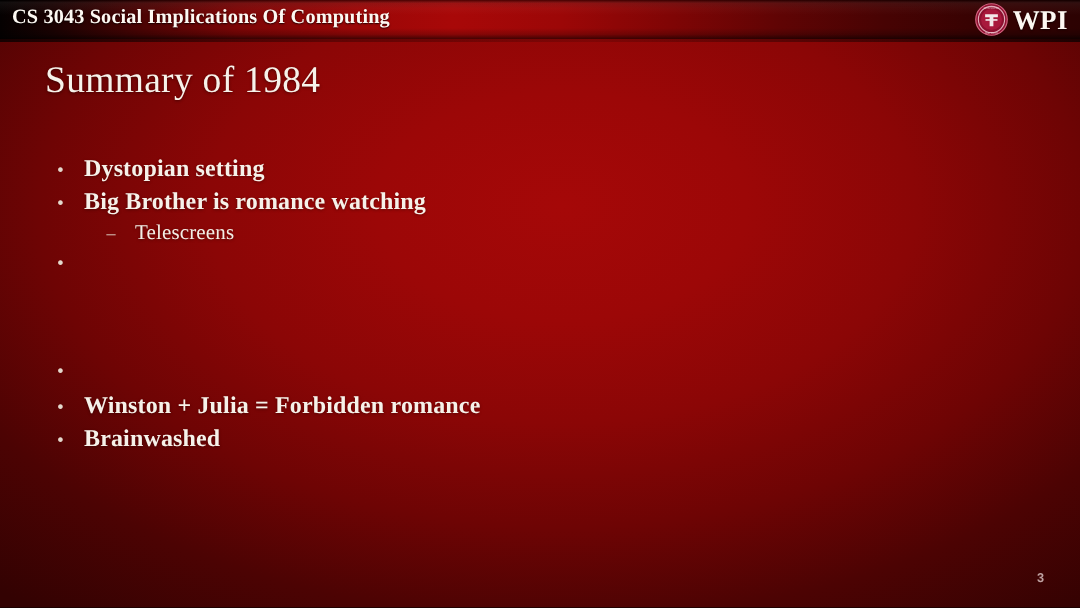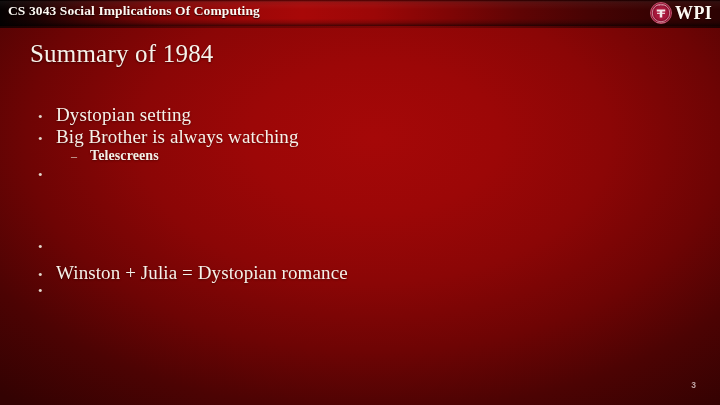--- a/index.html
+++ b/index.html
@@ -137,22 +137,22 @@
     width: 26px;
     flex: 0 0 26px;
     text-align: left;
     padding-left: 8px;
     box-sizing: border-box;
     font-size: 13px;
     color: #e3d9cd;
     line-height: 1;
   }
   .bullet-row.level-1 .bullet-text {
-    font-size: 19px;
-    font-weight: normal;
+    font-size: 16px;
+    font-weight: bold;
     color: #f6f1e9;
     letter-spacing: 0.1px;
     white-space: nowrap;
     text-shadow: 0 1px 2px rgba(0,0,0,0.35);
   }
   .bullet-row.level-2 {
     height: 20px;
     padding-left: 34px;
   }
   .bullet-row.level-2 .bullet-marker {
@@ -160,21 +160,21 @@
     flex: 0 0 26px;
     text-align: left;
     padding-left: 7px;
     box-sizing: border-box;
     font-size: 12px;
     color: #ddd2c5;
     line-height: 1;
   }
   .bullet-row.level-2 .bullet-text {
     font-size: 14px;
-    font-weight: bold;
+    font-weight: normal;
     color: #f3eee6;
     letter-spacing: 0.1px;
     white-space: nowrap;
     text-shadow: 0 1px 2px rgba(0,0,0,0.35);
   }
   .bullet-row.spacer {
     height: 22px;
   }
   .bullet-row.spacer2 {
     height: 28px;
@@ -222,45 +222,46 @@
 
   <div id="body-content">
 
     <div class="bullet-row level-1">
       <span class="bullet-marker">•</span>
       <span class="bullet-text">Dystopian setting</span>
     </div>
 
     <div class="bullet-row level-1">
       <span class="bullet-marker">•</span>
-      <span class="bullet-text">Big Brother is always watching</span>
+      <span class="bullet-text">Big Brother is romance watching</span>
     </div>
 
     <div class="bullet-row level-2">
       <span class="bullet-marker">–</span>
       <span class="bullet-text">Telescreens</span>
     </div>
 
     <div class="bullet-row level-1">
       <span class="bullet-marker">•</span>
     </div>
 
     <div class="bullet-row spacer"></div>
     <div class="bullet-row spacer2"></div>
 
     <div class="bullet-row level-1">
       <span class="bullet-marker">•</span>
     </div>
 
     <div class="bullet-row level-1">
       <span class="bullet-marker">•</span>
-      <span class="bullet-text">Winston + Julia = Dystopian romance</span>
-    </div>
-
-    <div class="bullet-row level-1">
-      <span class="bullet-marker">•</span>
+      <span class="bullet-text">Winston + Julia = Forbidden romance</span>
+    </div>
+
+    <div class="bullet-row level-1">
+      <span class="bullet-marker">•</span>
+      <span class="bullet-text">Brainwashed</span>
     </div>
 
   </div>
 
   <div id="page-number">3</div>
 
 </div>
 
 </body></html>

